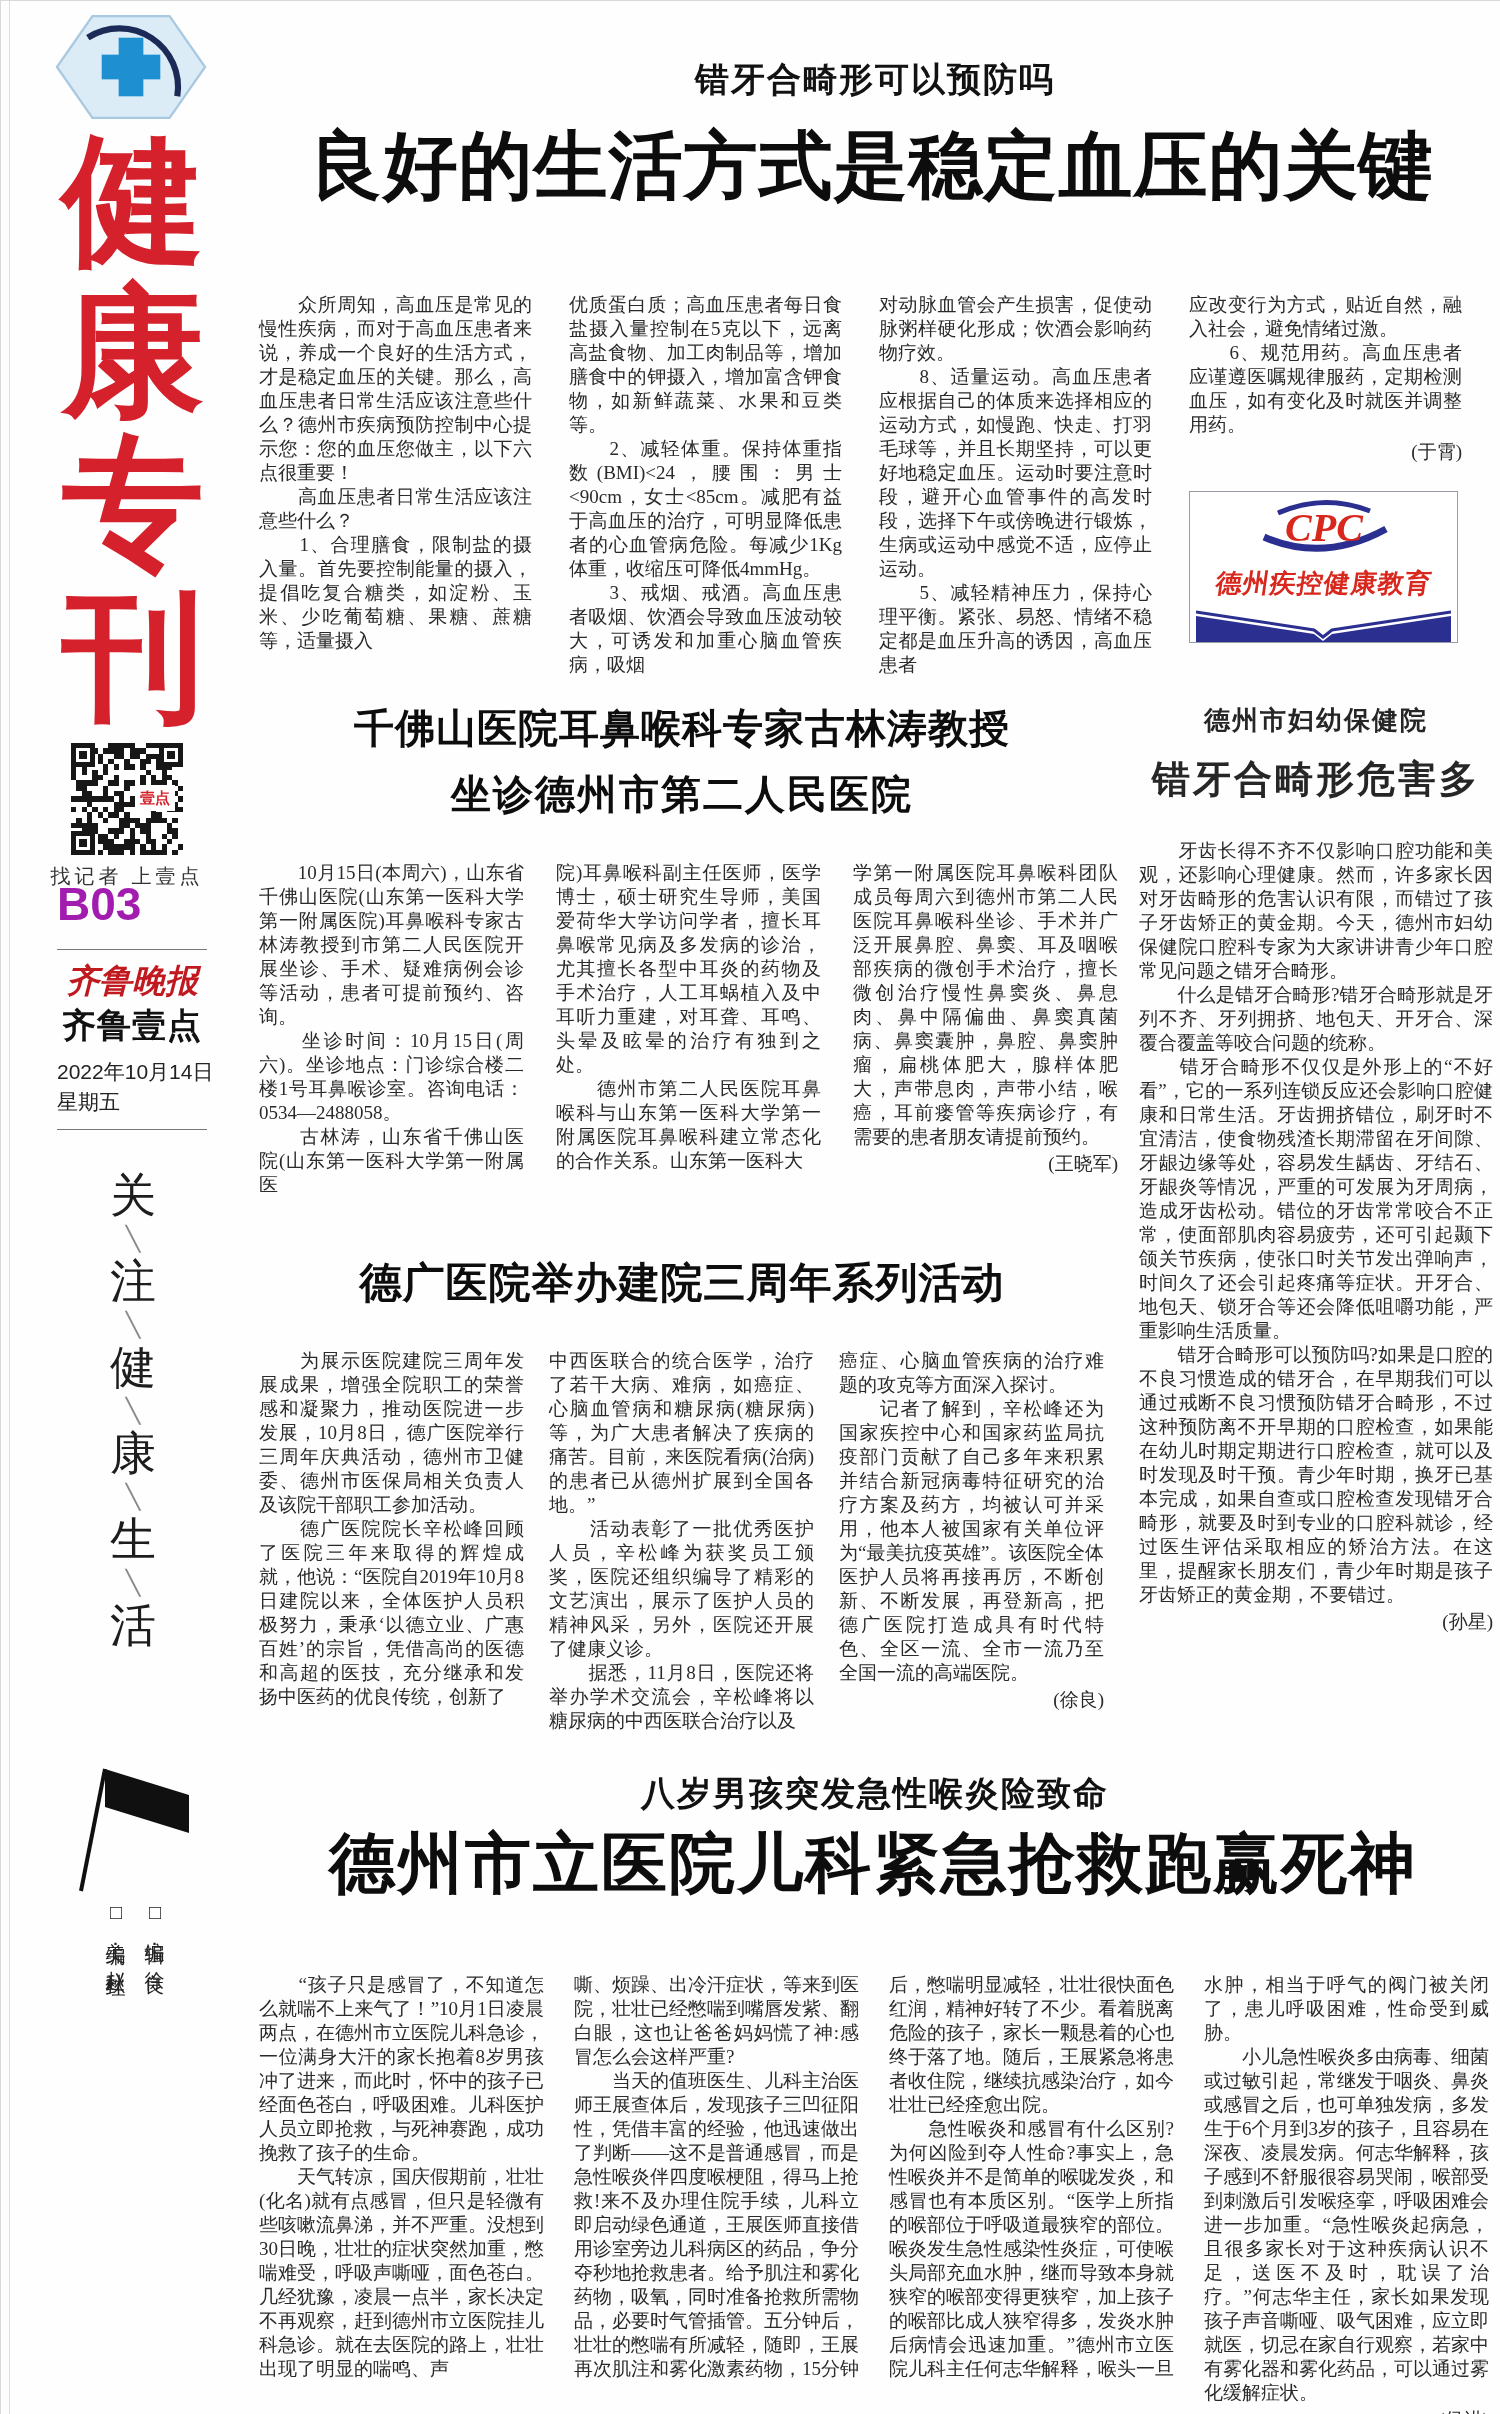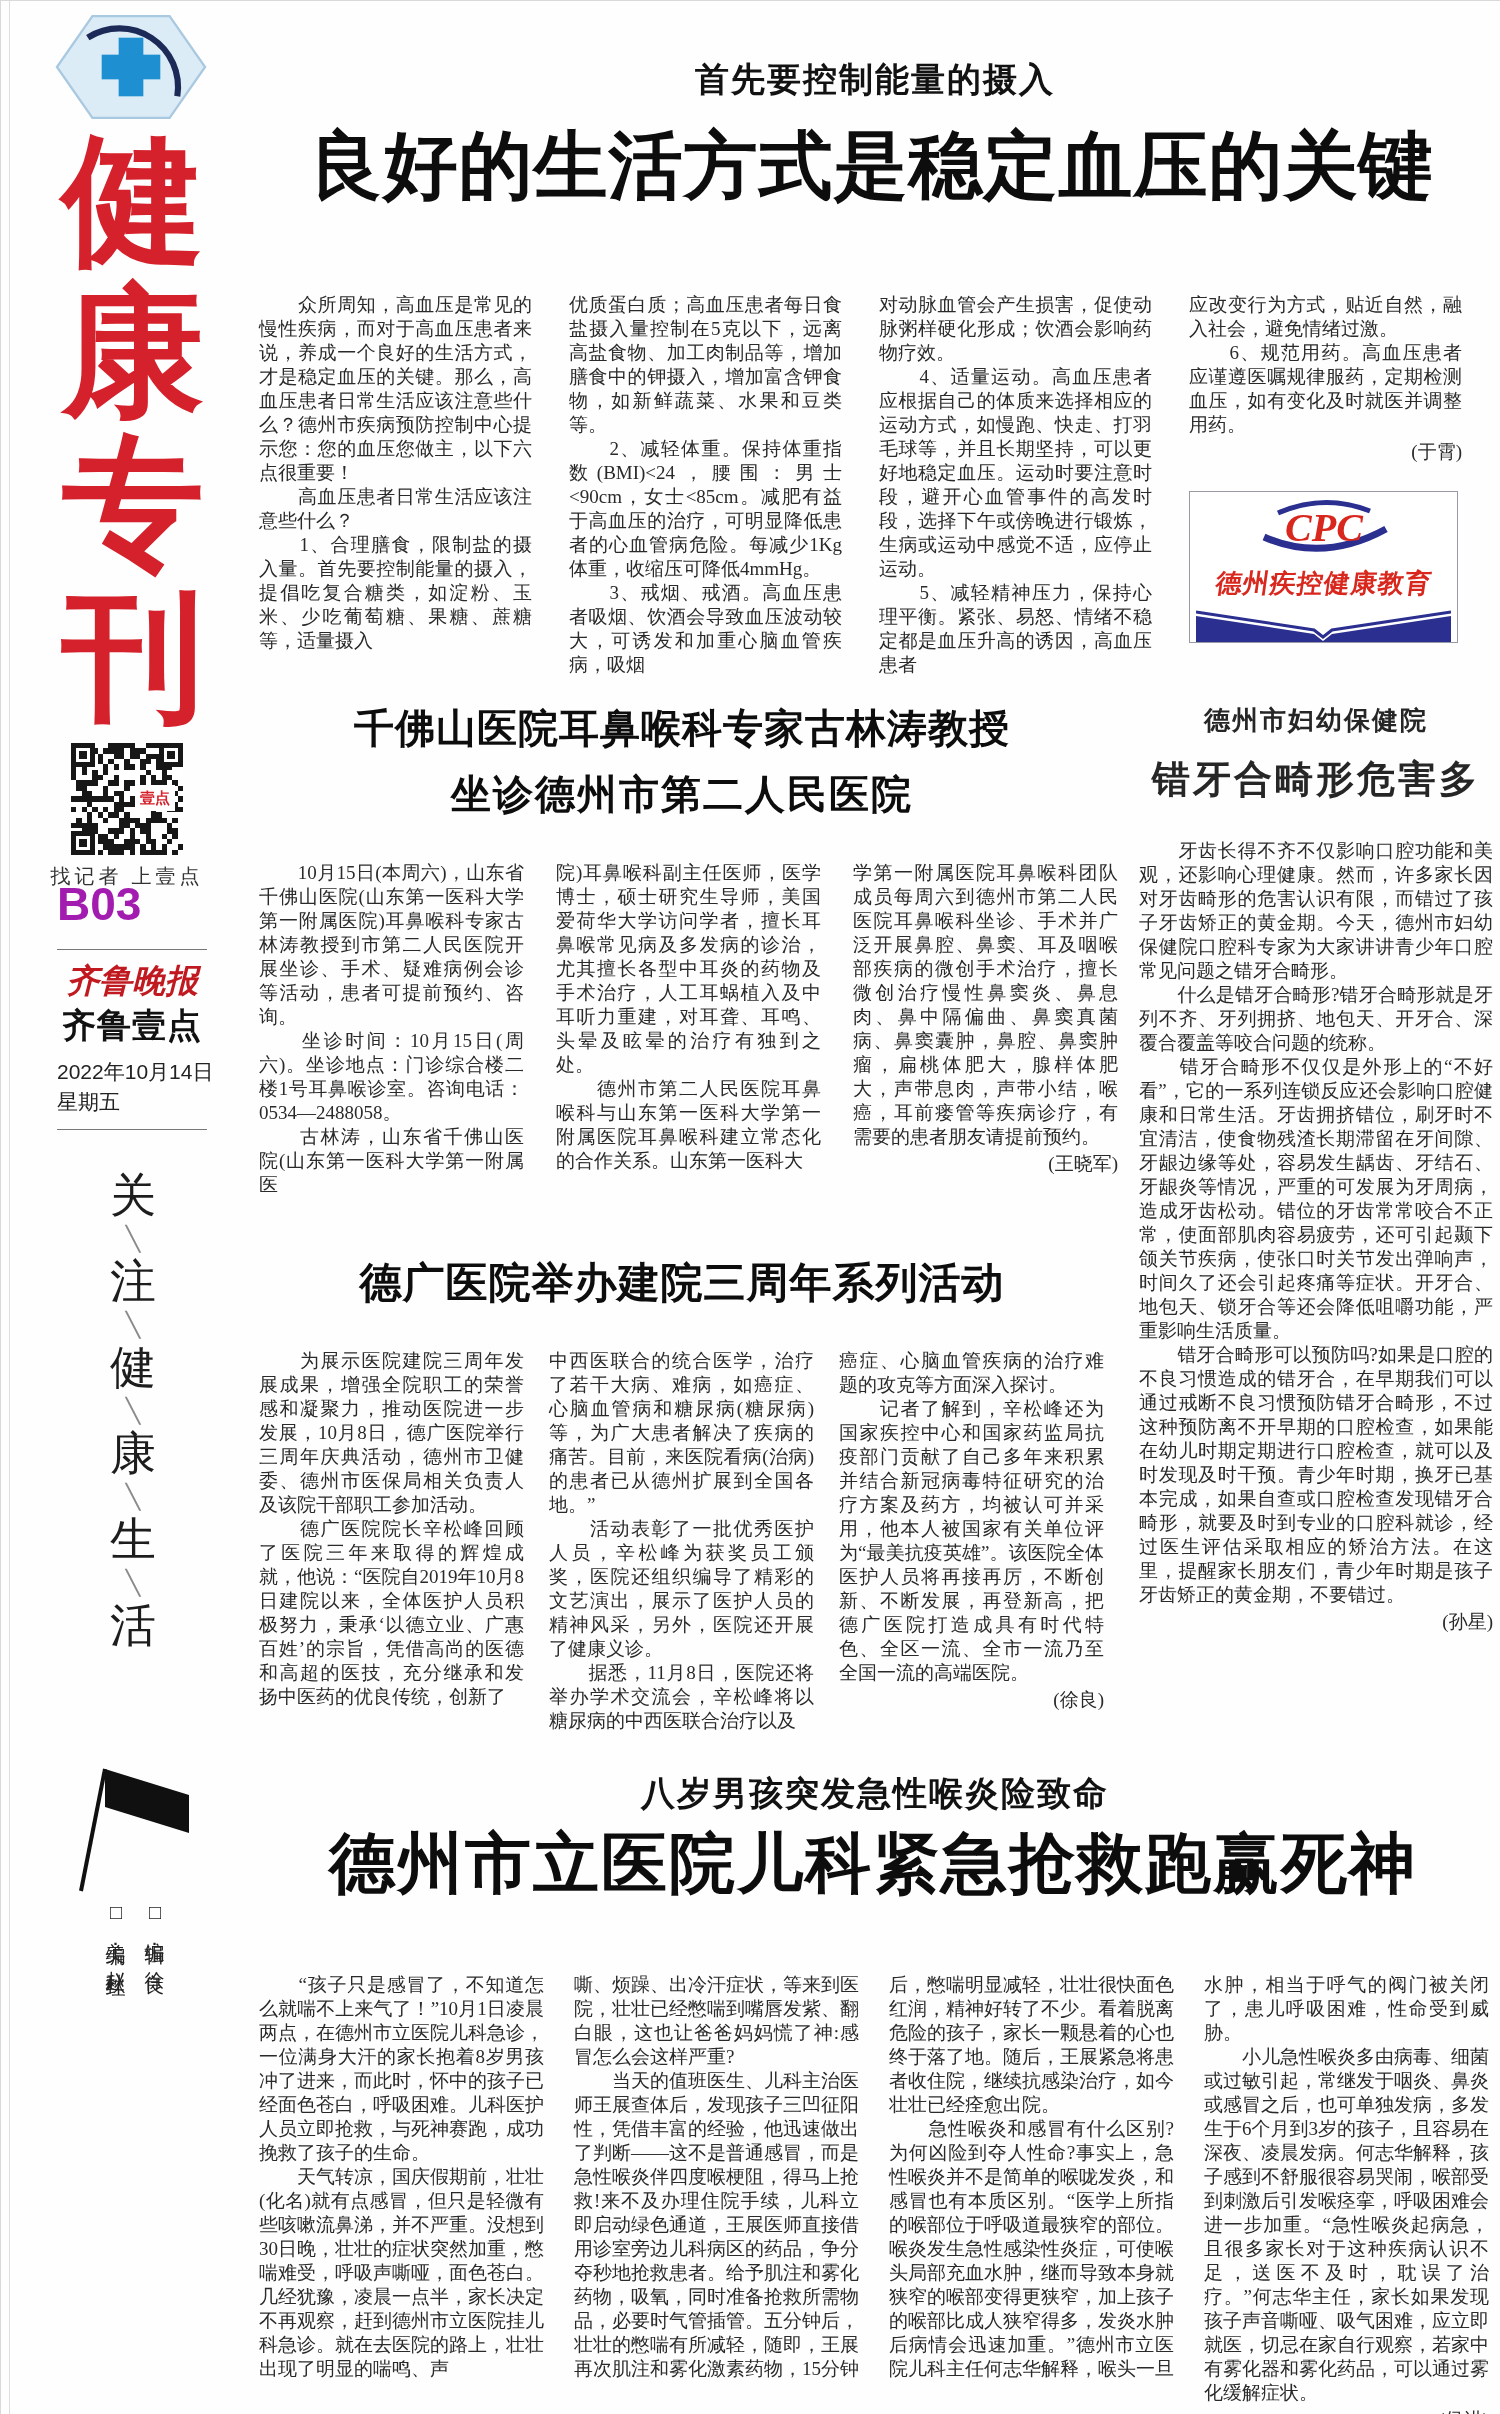--- a/index.html
+++ b/index.html
@@ -591,31 +591,31 @@
         <line x1="34" y1="6" x2="10" y2="128" stroke="#101010" stroke-width="4"></line>
       </svg>
     </div>
 
     <div class="credits">
       <span>□美编：赵秋红</span>
       <span>□编辑：徐良</span>
     </div>
   </div>
 
-  <div class="kicker a1-kicker">首先要控制能量的摄入</div>
+  <div class="kicker a1-kicker">错牙合畸形可以预防吗</div>
   <div class="headline a1-headline">良好的生活方式是稳定血压的关键</div>
   <div class="colrow a1-body">
     <div class="col coltext">　　众所周知，高血压是常见的慢性疾病，而对于高血压患者来说，养成一个良好的生活方式，才是稳定血压的关键。那么，高血压患者日常生活应该注意些什么？德州市疾病预防控制中心提示您：您的血压您做主，以下六点很重要！
 　　高血压患者日常生活应该注意些什么？
 　　1、合理膳食，限制盐的摄入量。首先要控制能量的摄入，提倡吃复合糖类，如淀粉、玉米、少吃葡萄糖、果糖、蔗糖等，适量摄入</div>
     <div class="col coltext">优质蛋白质；高血压患者每日食盐摄入量控制在5克以下，远离高盐食物、加工肉制品等，增加膳食中的钾摄入，增加富含钾食物，如新鲜蔬菜、水果和豆类等。
 　　2、减轻体重。保持体重指数(BMI)&lt;24，腰围：男士&lt;90cm，女士&lt;85cm。减肥有益于高血压的治疗，可明显降低患者的心血管病危险。每减少1Kg体重，收缩压可降低4mmHg。
 　　3、戒烟、戒酒。高血压患者吸烟、饮酒会导致血压波动较大，可诱发和加重心脑血管疾病，吸烟</div>
     <div class="col coltext">对动脉血管会产生损害，促使动脉粥样硬化形成；饮酒会影响药物疗效。
-　　4、适量运动。高血压患者应根据自己的体质来选择相应的运动方式，如慢跑、快走、打羽毛球等，并且长期坚持，可以更好地稳定血压。运动时要注意时段，避开心血管事件的高发时段，选择下午或傍晚进行锻炼，生病或运动中感觉不适，应停止运动。
+　　8、适量运动。高血压患者应根据自己的体质来选择相应的运动方式，如慢跑、快走、打羽毛球等，并且长期坚持，可以更好地稳定血压。运动时要注意时段，避开心血管事件的高发时段，选择下午或傍晚进行锻炼，生病或运动中感觉不适，应停止运动。
 　　5、减轻精神压力，保持心理平衡。紧张、易怒、情绪不稳定都是血压升高的诱因，高血压患者</div>
     <div class="col">
       <div class="coltext">应改变行为方式，贴近自然，融入社会，避免情绪过激。
 　　6、规范用药。高血压患者应谨遵医嘱规律服药，定期检测血压，如有变化及时就医并调整用药。</div>
       <div class="byline">(于霄)</div>
       <div class="cdc-box">
         <svg width="160" height="62" viewBox="0 0 160 62">
           <path d="M20 40 Q80 66 142 32" fill="none" stroke="#2b2f90" stroke-width="7"></path>
           <path d="M34 16 Q80 -4 126 14" fill="none" stroke="#2b2f90" stroke-width="5"></path>
           <text x="80" y="44" text-anchor="middle" font-size="40" font-style="italic" font-weight="bold" fill="#d8281e" font-family="Liberation Serif, serif">CPC</text>

